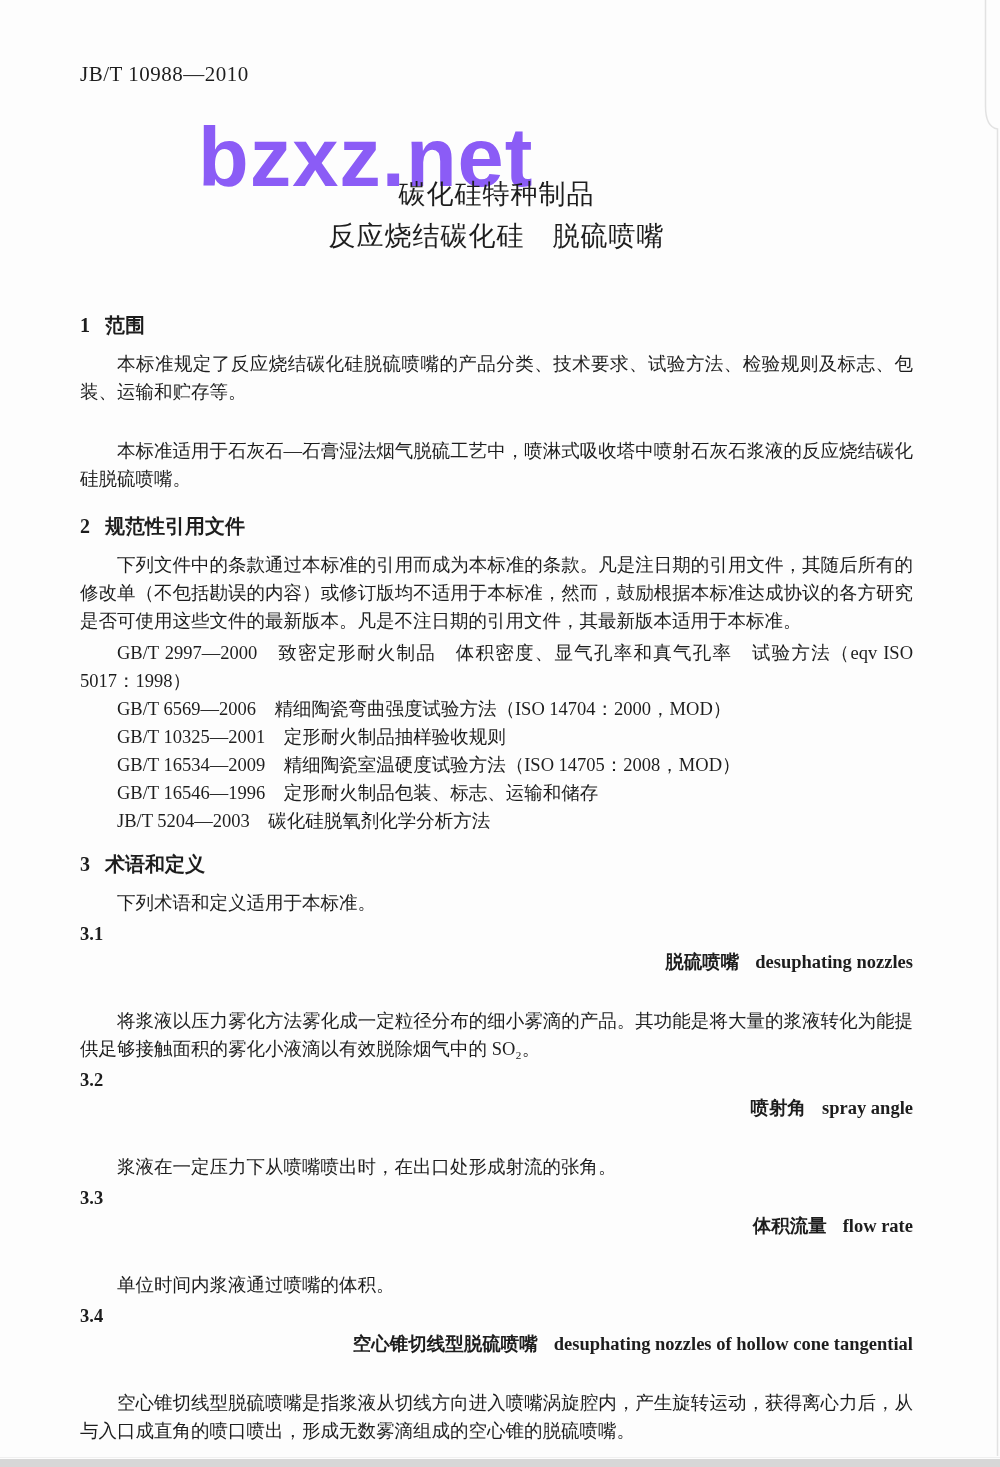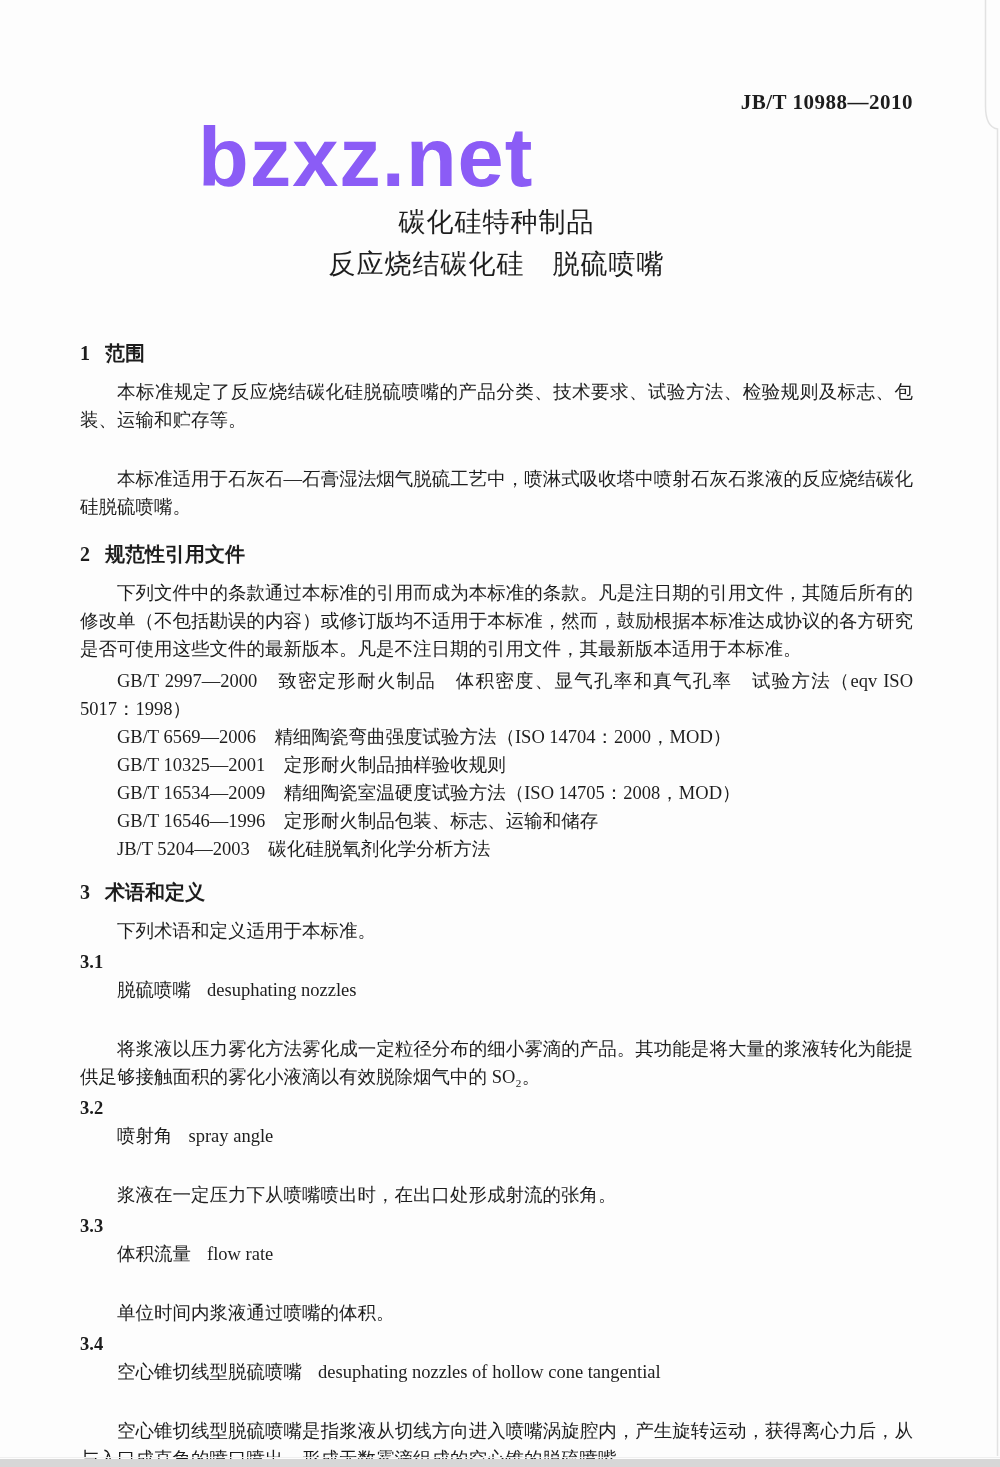--- a/index.html
+++ b/index.html
@@ -8,24 +8,23 @@
     width:1000px; height:1467px;
     background:#fdfdfd;
     overflow:hidden;
     font-family:"Liberation Serif","DejaVu Serif",serif;
     color:#1d1d1d;
   }
   .content { position:relative; z-index:2; padding:0 87px 0 80px; }
 
   
   .doc-number {
-    padding-top:88px;
-    text-align:right;
+    padding-top:60px;
     font-size:21px; line-height:28px;
-    font-weight:bold;
+    font-weight:normal;
     letter-spacing:0.5px;
   }
 
   
   .watermark {
     position:absolute; z-index:1;
     left:198px; top:116px;
     font-family:"Liberation Sans","DejaVu Sans",sans-serif;
     font-weight:bold;
     font-size:83px; line-height:84px;
@@ -57,21 +56,21 @@
   
   p { margin:0; font-size:18.5px; line-height:28px; text-align:justify; }
   .indent { text-indent:2em;margin-top:31px; }
   .mt10 { margin-top:10px; }
   .refs { margin-top:4px; }
   .refs p { text-indent:2em; }
 
   
   .term { margin-top:3px; }
   .term-num { font-weight:bold; font-size:18.5px; line-height:28px; }
-  .term-name { font-weight:normal; text-indent:2em; font-size:18.5px; line-height:28px; }
+  .term-name { font-weight:bold; text-indent:2em; font-size:18.5px; line-height:28px;text-align:right; }
   .term-name .en { margin-left:16px; font-family:"Liberation Serif","DejaVu Serif",serif; }
   .term-name .zh { font-family:"Liberation Sans","DejaVu Sans",sans-serif; }
 
   
   .page-num {
     margin-top:17px;
     text-align:right;
     padding-right:6px;
     font-size:18px; line-height:28px;
     font-weight:bold;

